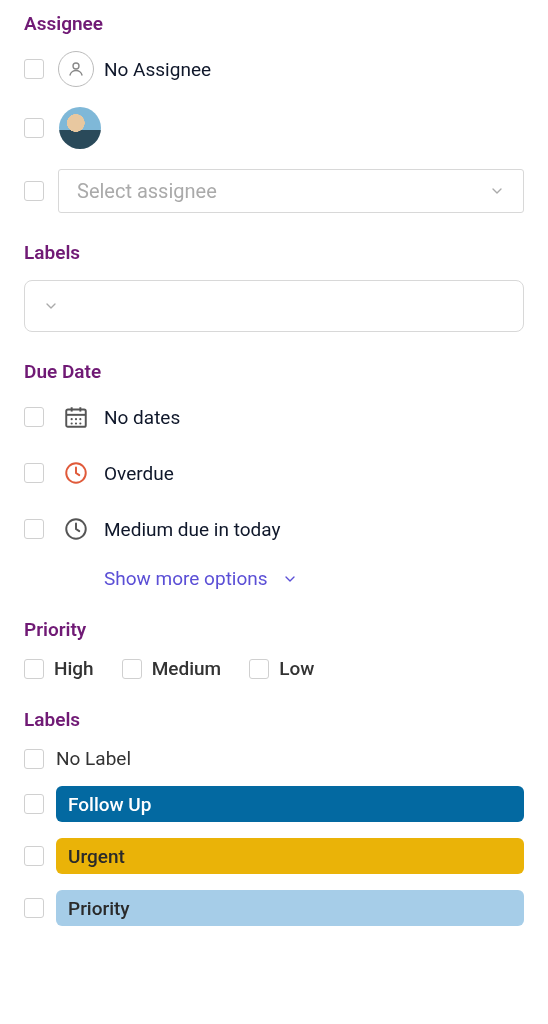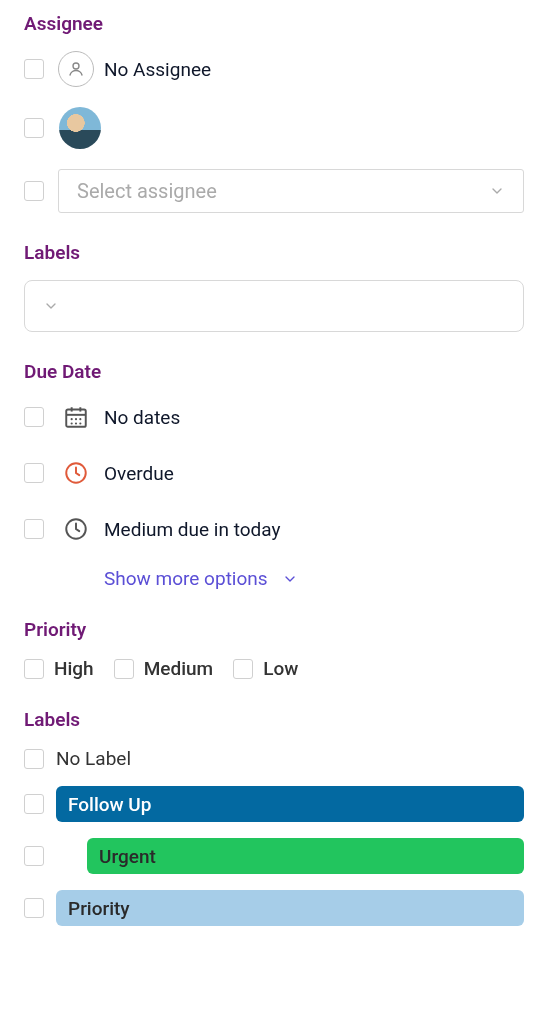--- a/index.html
+++ b/index.html
@@ -115,21 +115,21 @@
       width: 20px;
       flex-shrink: 0;
     }
     .more-icon-spacer {
       width: 36px;
       margin-left: 4px;
       flex-shrink: 0;
     }
     .priority-row {
       display: flex;
-      gap: 20px;
+      gap: 28px;
     }
     .priority-item {
       display: flex;
       align-items: center;
       gap: 10px;
     }
     .priority-label {
       font-size: 19px;
       color: #333;
       font-weight: 500;
@@ -150,21 +150,21 @@
       height: 36px;
       border-radius: 6px;
       display: flex;
       align-items: center;
       padding: 0 12px;
       font-size: 19px;
       font-weight: 500;
       cursor: pointer;
     }
     .chip-follow { background: #0369a1; color: #fff; }
-    .chip-urgent { background: #22c55e; color: #2a2a2a; margin-left: 31px; }
+    .chip-urgent { background: #eab308; color: #2a2a2a; }
     .chip-priority { background: #a6cde8; color: #2a2a2a; }
     svg { display: block; }
   </style>
 </head>
 <body>
 
 <div class="section">
   <div class="section-title">Assignee</div>
 
   <div class="option-row">

